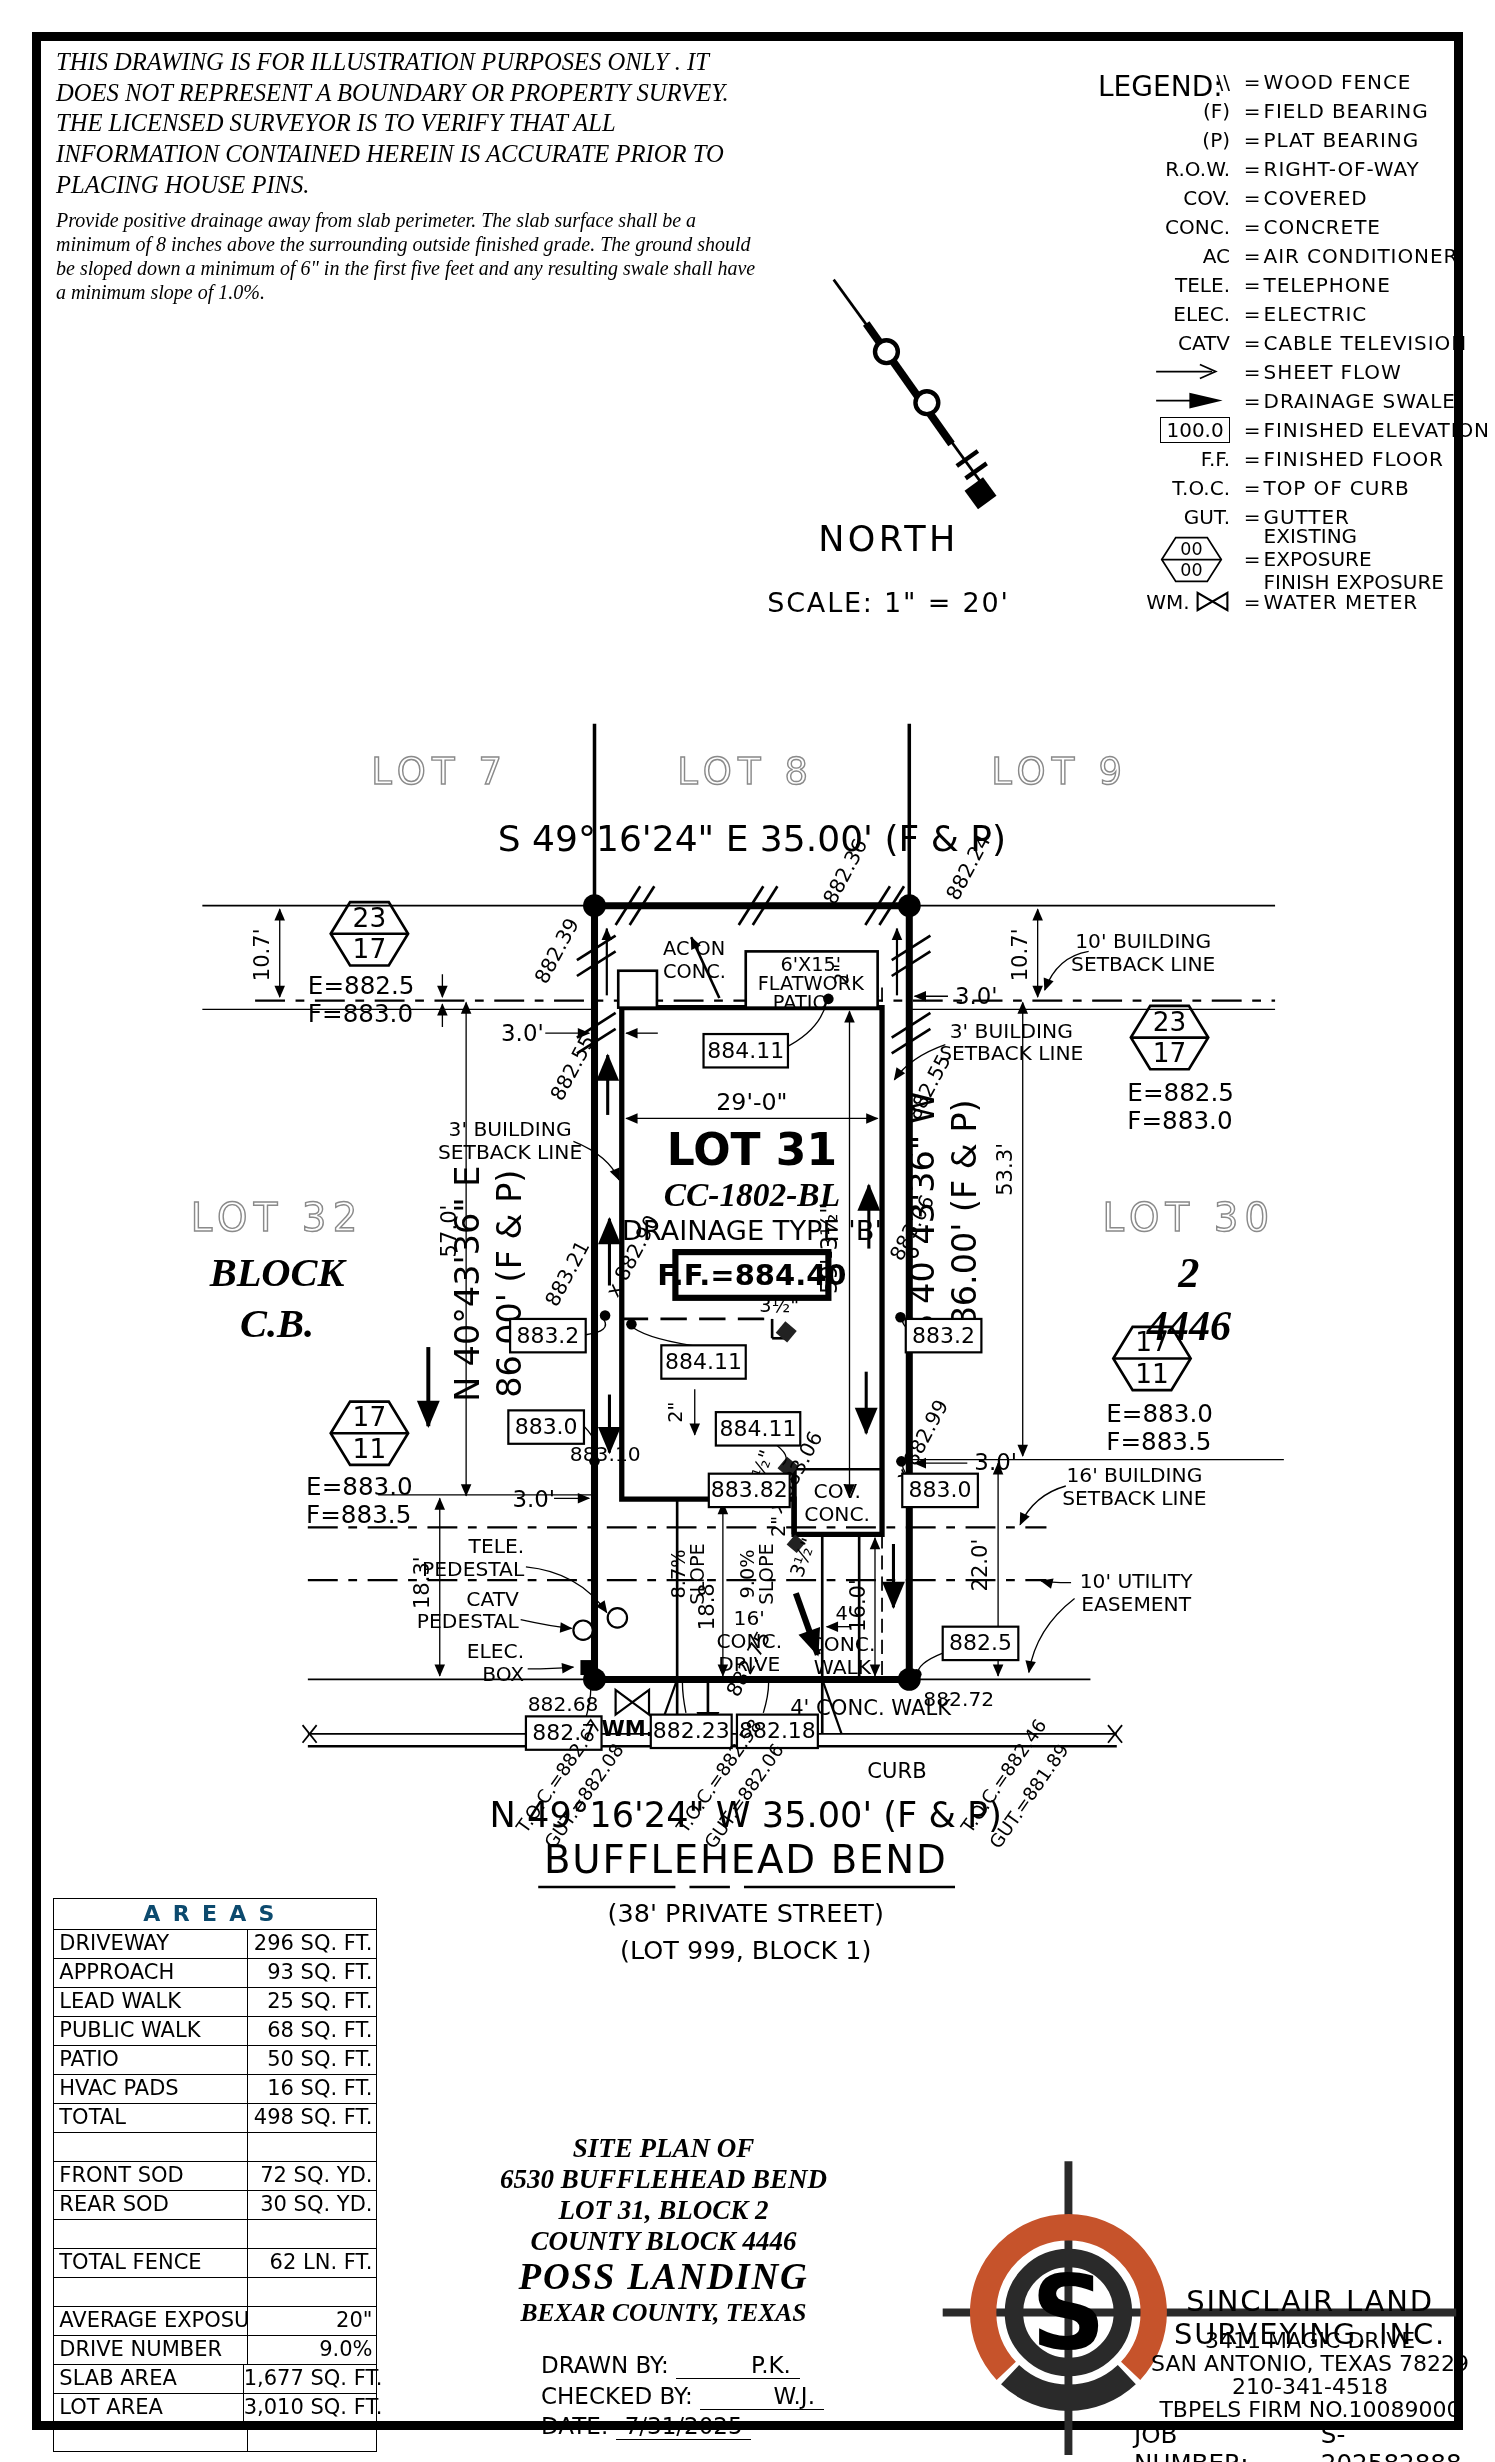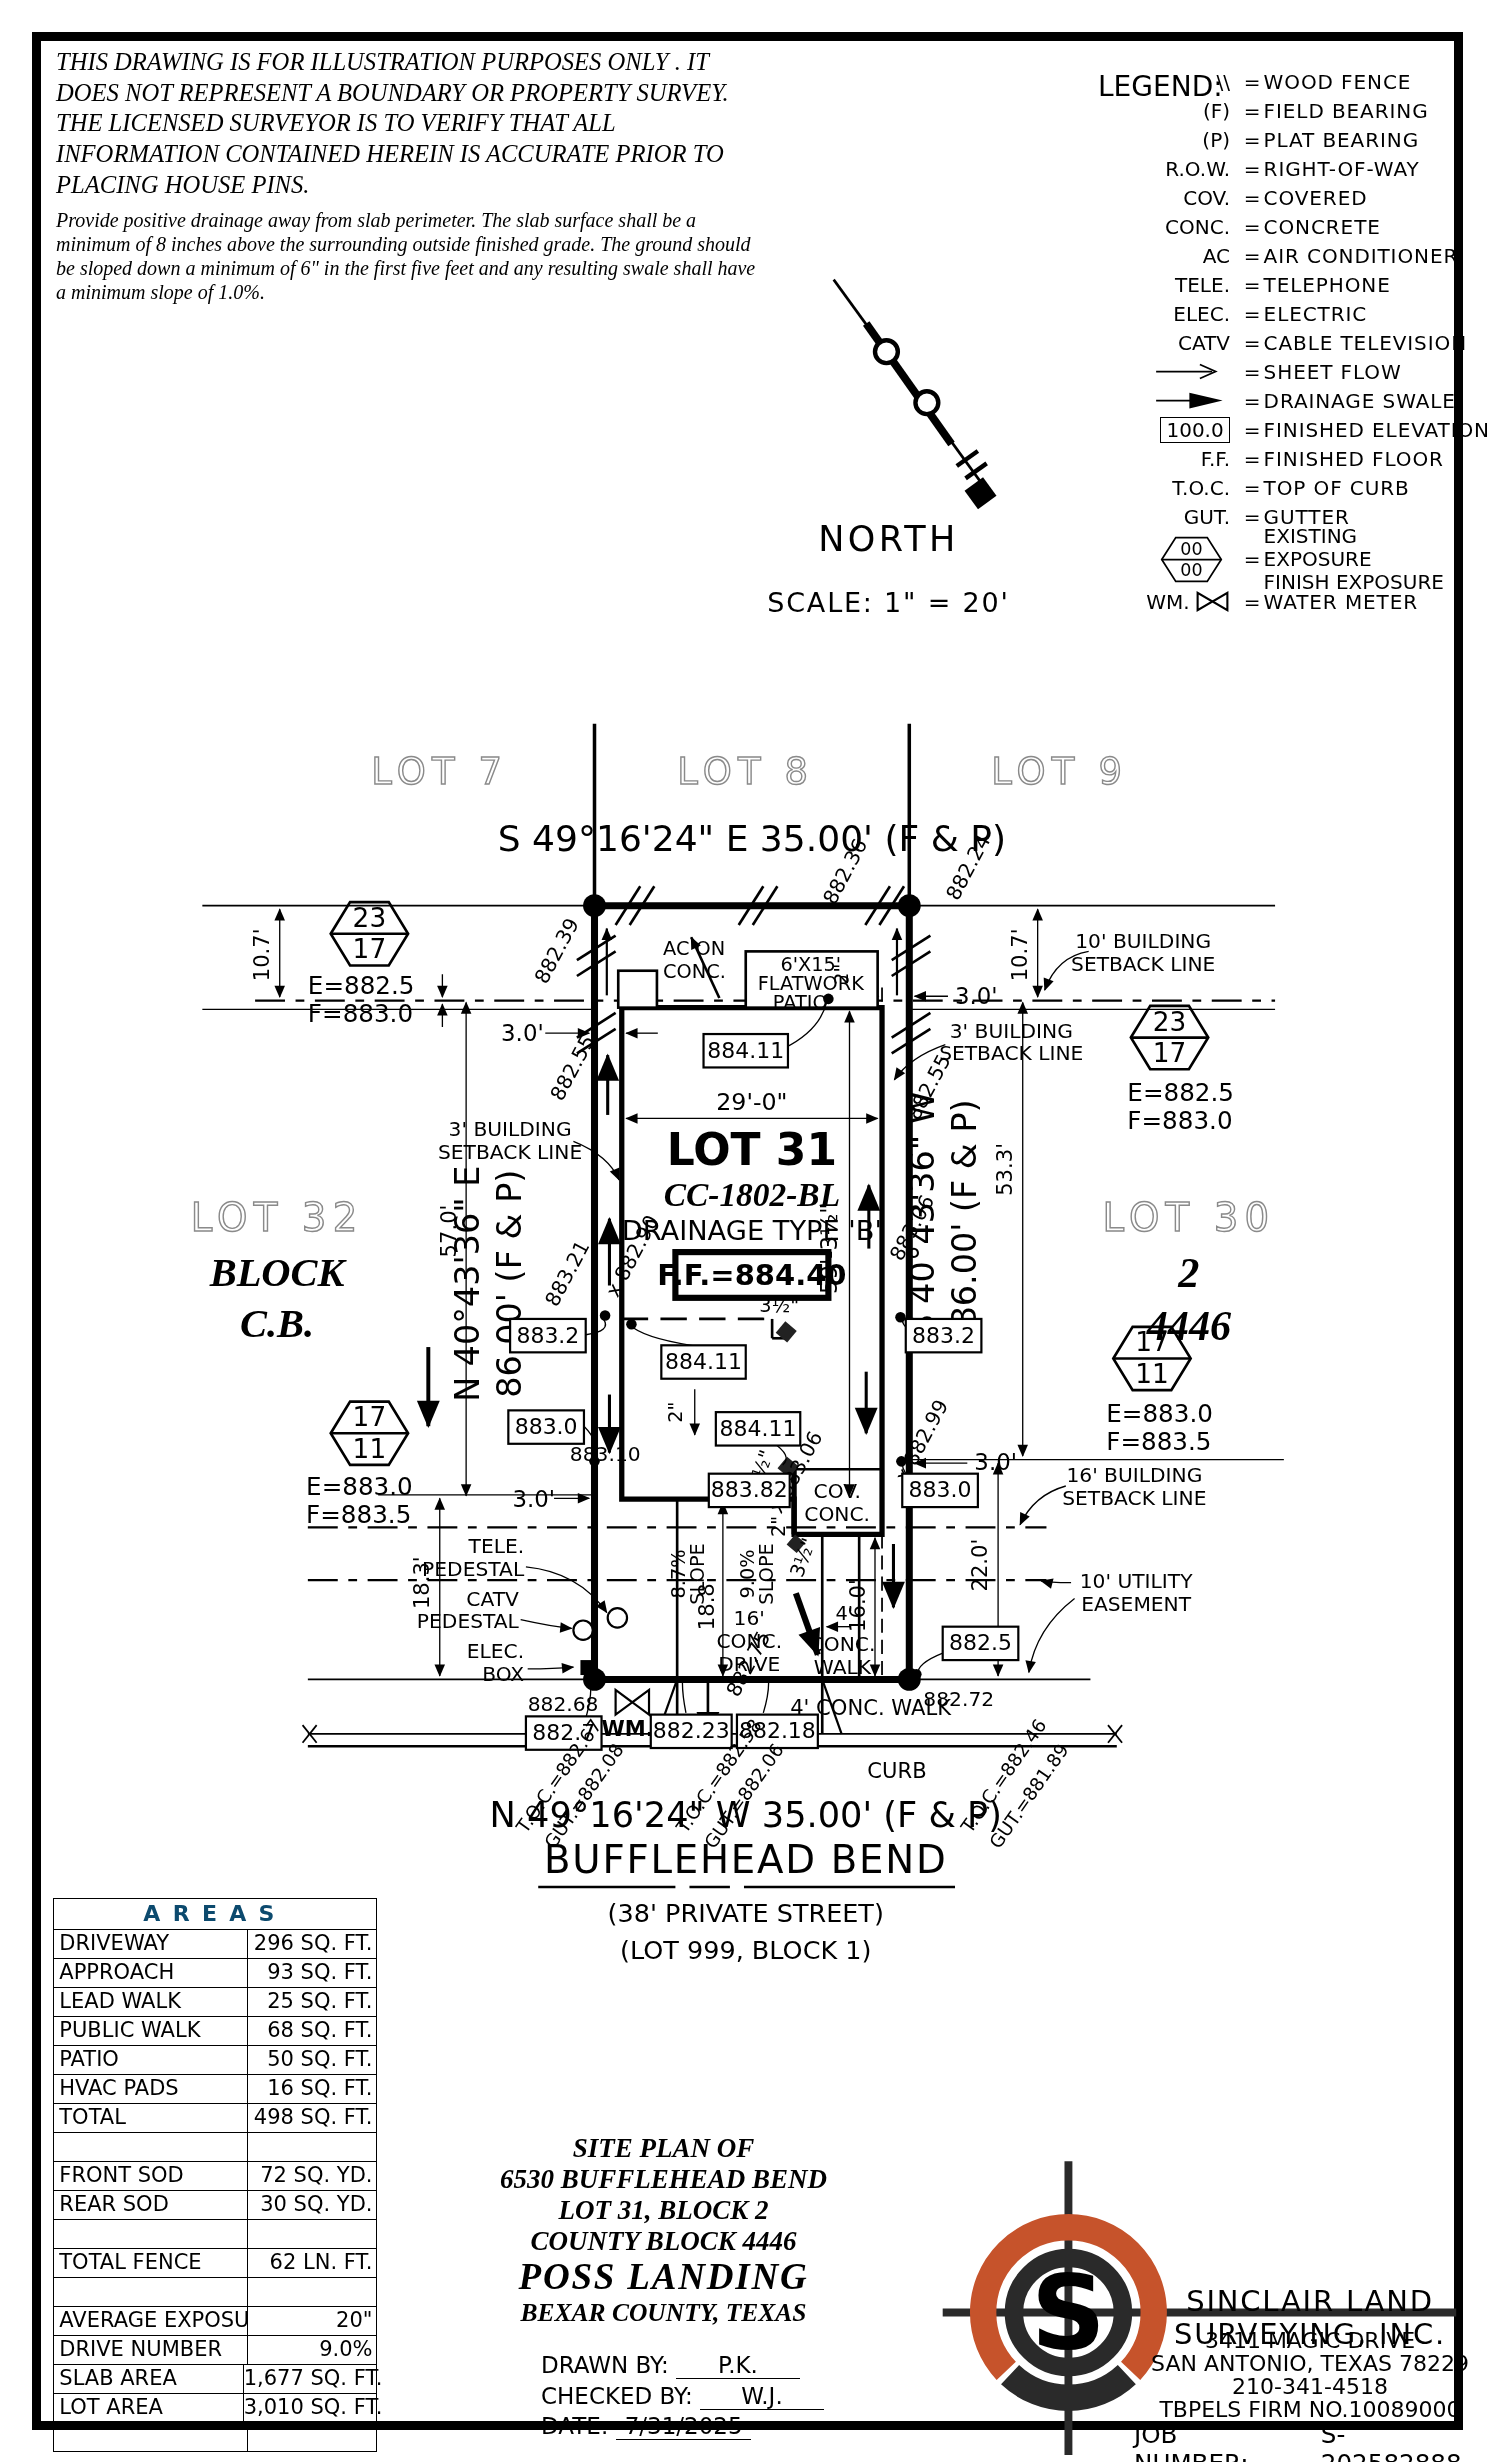--- a/index.html
+++ b/index.html
@@ -37,21 +37,21 @@
   
   .titleblock{left:479px;top:2132px;width:369px;text-align:center;
               font-family:"Liberation Serif",serif;font-style:italic;font-weight:bold;}
   .tb1{font-size:27px;line-height:32px;}
   .tb2{font-size:27px;line-height:31px;}
   .tb5{font-size:37px;line-height:40px;letter-spacing:1.8px;}
   .tb6{font-size:25.5px;line-height:32px;}
   .tb-fields{margin-top:23px;text-align:left;padding-left:62px;
              font-family:"DejaVu Sans",sans-serif;font-style:normal;font-weight:normal;font-size:23px;}
   .tb-fields div{margin-bottom:3.5px;}
-  .tb-val{display:inline-block;min-width:106px;border-bottom:1.8px solid #000;text-align:center;padding:0 8.8px;}
+  .tb-val{display:inline-block;min-width:106px;border-bottom:1.8px solid #000;text-align:right;padding:0 8.8px;}
   
   .firmname{left:1143px;top:2241px;width:334px;text-align:center;font-size:29px;line-height:33px;letter-spacing:1.8px;margin-top:44px;}
   .firmaddr{left:1143px;top:2329px;width:334px;text-align:center;font-size:22px;line-height:23px;}
   .firmjob{left:1134px;top:2420px;width:352px;display:flex;justify-content:center;gap:21px;font-size:24.6px;}
   svg text{font-family:"DejaVu Sans",sans-serif;fill:#000;}
   svg .ser{font-family:"Liberation Serif",serif;font-style:italic;font-weight:bold;}
   svg .hollow{fill:#ffffff;stroke:#8a8a8a;stroke-width:1.6px;letter-spacing:7px;}
 </style>
 </head>
 <body>

